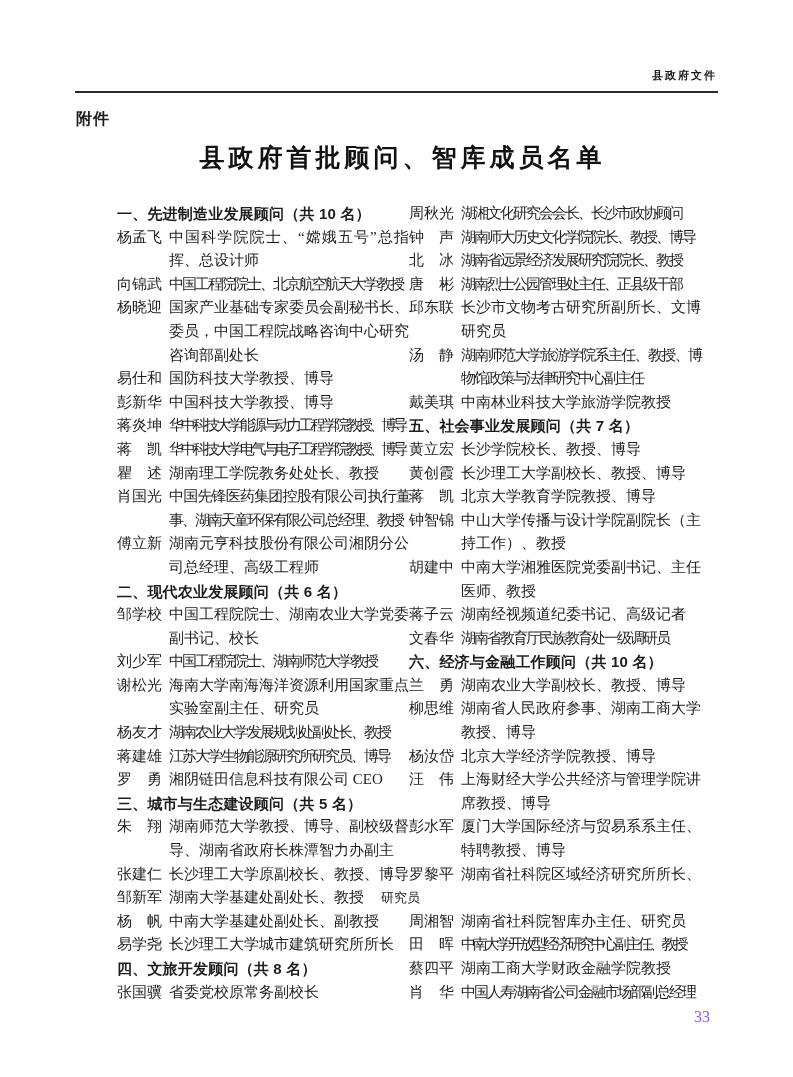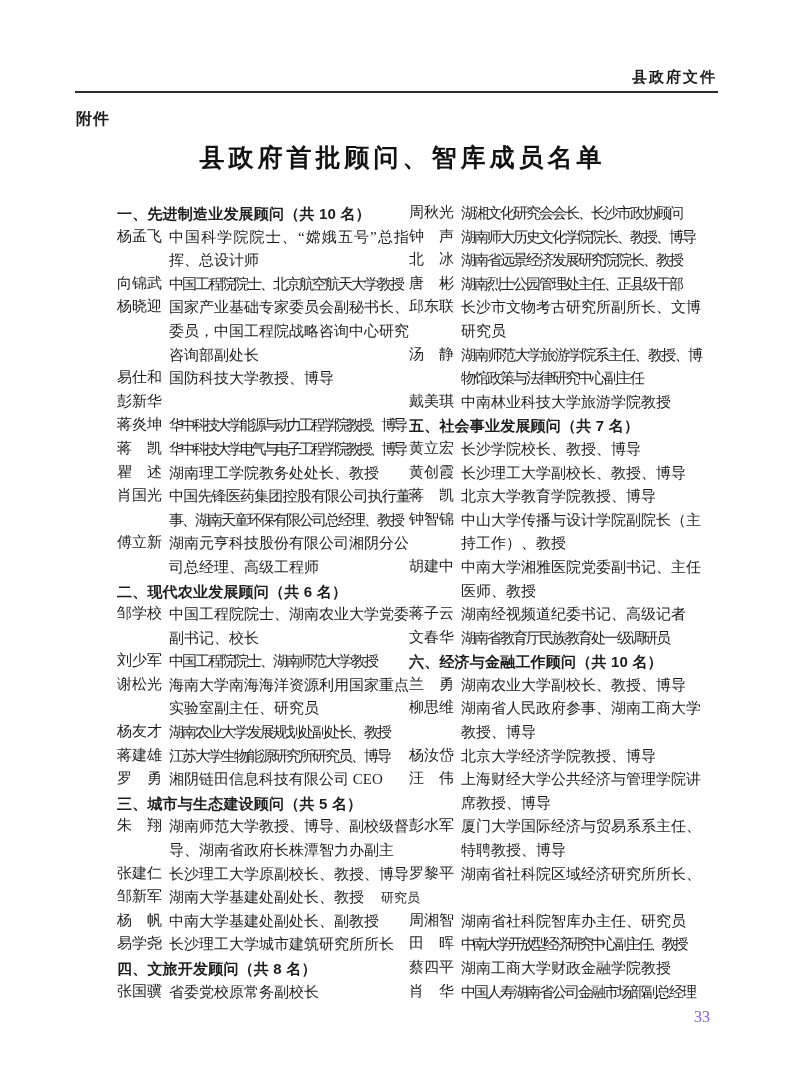--- a/index.html
+++ b/index.html
@@ -4,21 +4,21 @@
 <style>
   html,body { margin:0; padding:0; background:#fff; }
   .page {
     position:relative; width:793px; height:1077px; background:#ffffff;
     font-family:"Liberation Serif","DejaVu Serif",serif; color:#1d1d1d;
     overflow:hidden;
   }
   .doc-header {
     position:absolute; top:68px; right:76px;
     font-family:"Liberation Sans","DejaVu Sans",sans-serif;
-    font-weight:bold; font-size:15px; letter-spacing:2px;text-align:center;
+    font-weight:bold; font-size:11px; letter-spacing:2px;text-align:center;
   }
   .rule {
     position:absolute; top:91px; left:75px; width:643px; height:0;
     border-top:2px solid #2b2b2b;
   }
   .attachment {
     position:absolute; top:109px; left:76px;
     font-family:"Liberation Sans","DejaVu Sans",sans-serif;
     font-weight:bold; font-size:16px; letter-spacing:1px;
   }
@@ -32,21 +32,21 @@
     position:absolute; top:202px; left:117px; width:627px;
     display:flex; 
   }
   .column { width:292px; }
   .section-header {
     font-family:"Liberation Sans","DejaVu Sans",sans-serif;
     font-weight:bold; font-size:15px; line-height:23.6px;
     white-space:nowrap; letter-spacing:0.2px;
   }
   .entry { display:flex; font-size:15px; line-height:23.6px; }
-  .entry .name { flex:0 0 46px; white-space:pre;font-family:Liberation Mono, monospace; }
+  .entry .name { flex:0 0 46px; white-space:pre; }
   .entry .desc {
     flex:1; margin-left:6px; text-align:justify; text-justify:inter-character;
   }
   .tight1 .desc { letter-spacing:-2px; }
   .tight2 .desc { letter-spacing:-3.2px; }
   .continuation { margin-left:-28px; font-size:13px; line-height:23.6px; }
   .page-number {
     position:absolute; top:1008px; right:83px; font-size:16px; color:#8b5cf6;
   }
 </style>
@@ -72,20 +72,21 @@
         <div class="entry">
           <span class="name">杨晓迎</span>
           <span class="desc">国家产业基础专家委员会副秘书长、委员，中国工程院战略咨询中心研究咨询部副处长</span>
         </div>
         <div class="entry">
           <span class="name">易仕和</span>
           <span class="desc">国防科技大学教授、博导</span>
         </div>
         <div class="entry">
           <span class="name">彭新华</span>
+          <span class="desc">中国科技大学教授、博导</span>
         </div>
         <div class="entry tight2">
           <span class="name">蒋炎坤</span>
           <span class="desc">华中科技大学能源与动力工程学院教授、博导</span>
         </div>
         <div class="entry tight2">
           <span class="name">蒋　凯</span>
           <span class="desc">华中科技大学电气与电子工程学院教授、博导</span>
         </div>
         <div class="entry">

